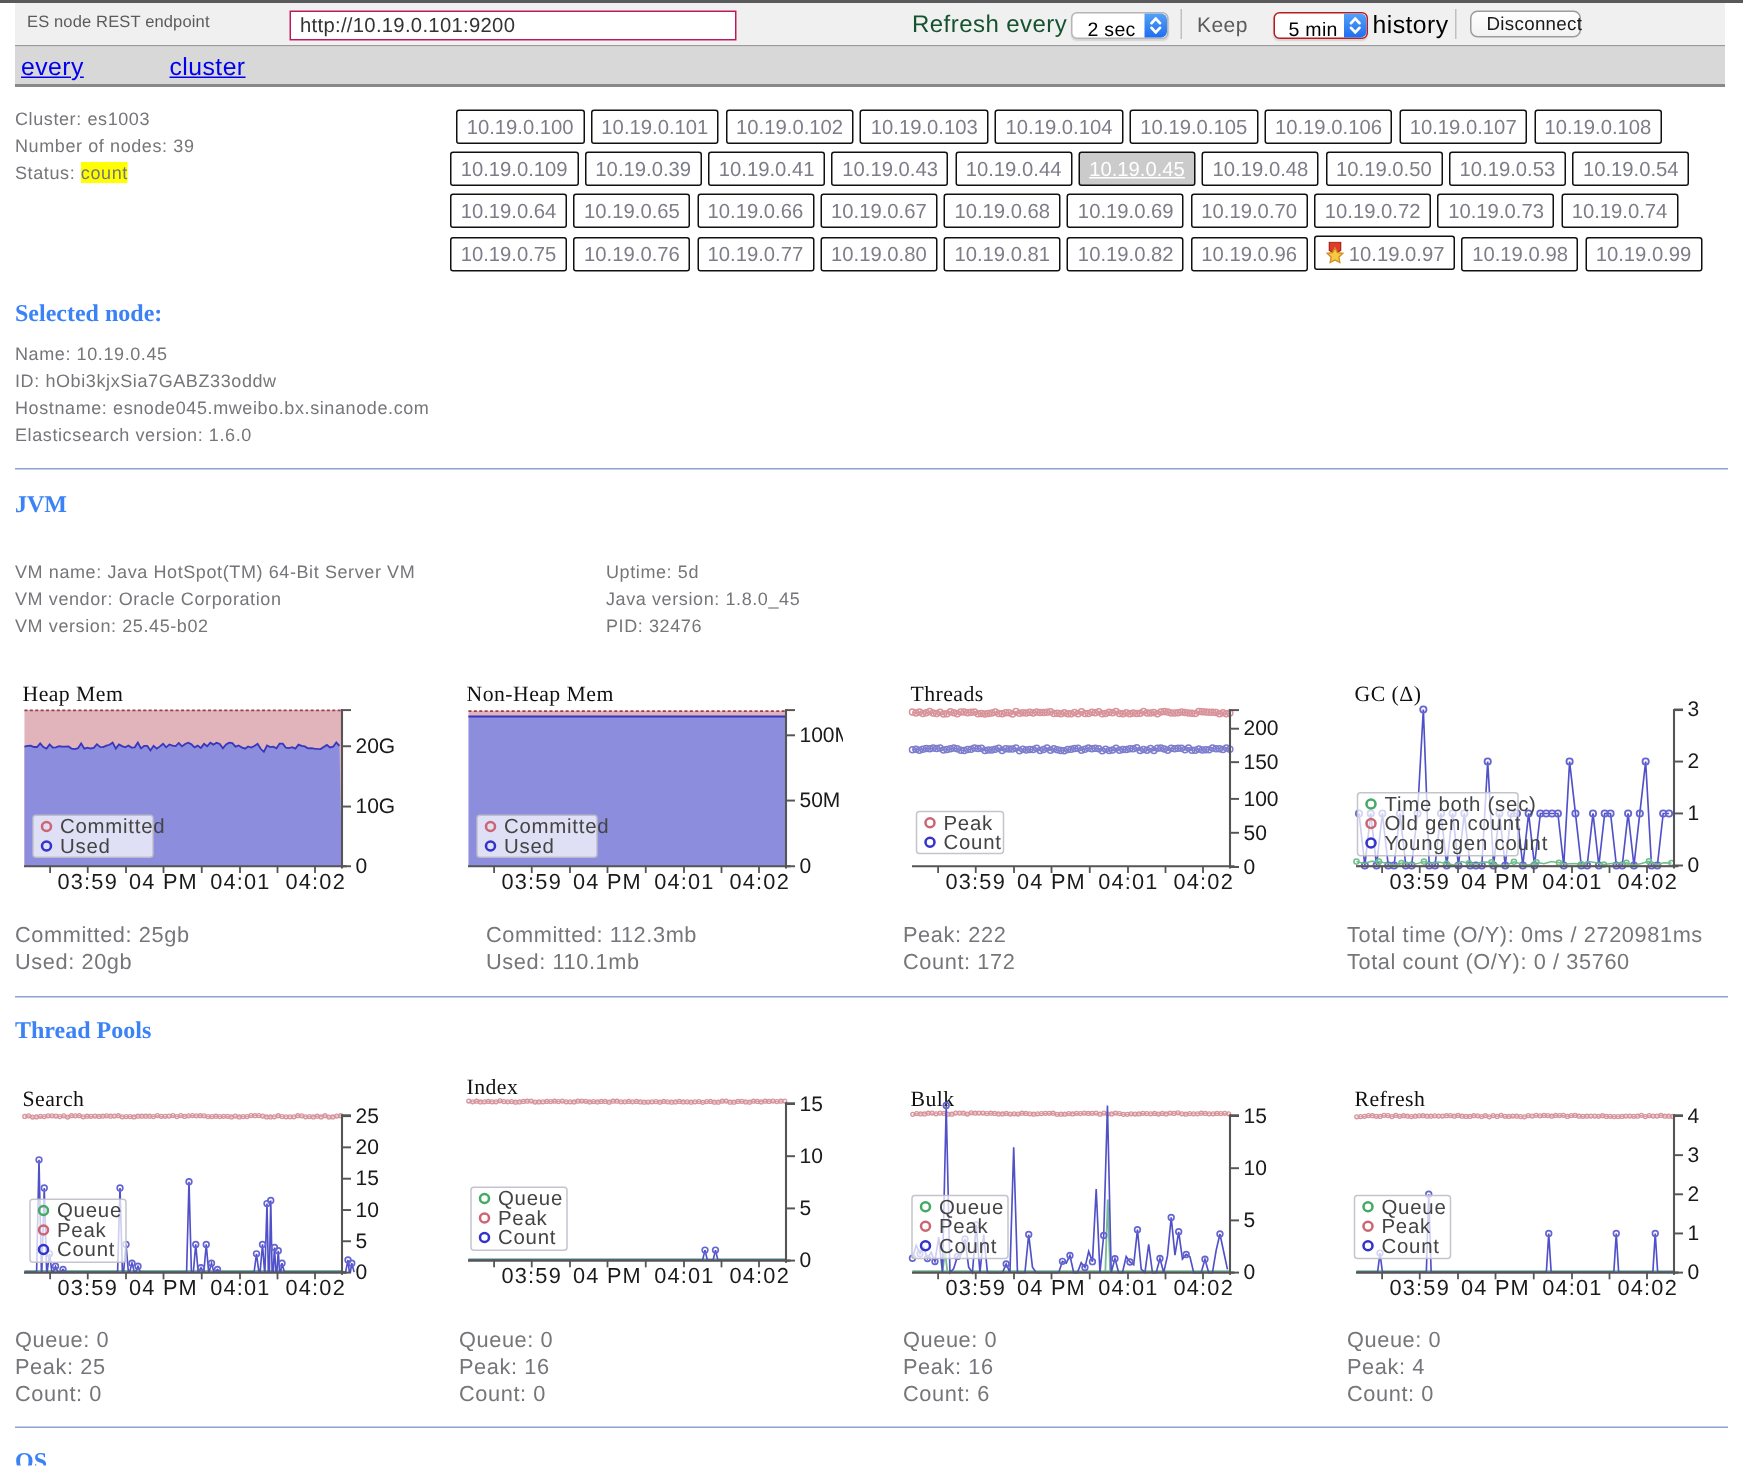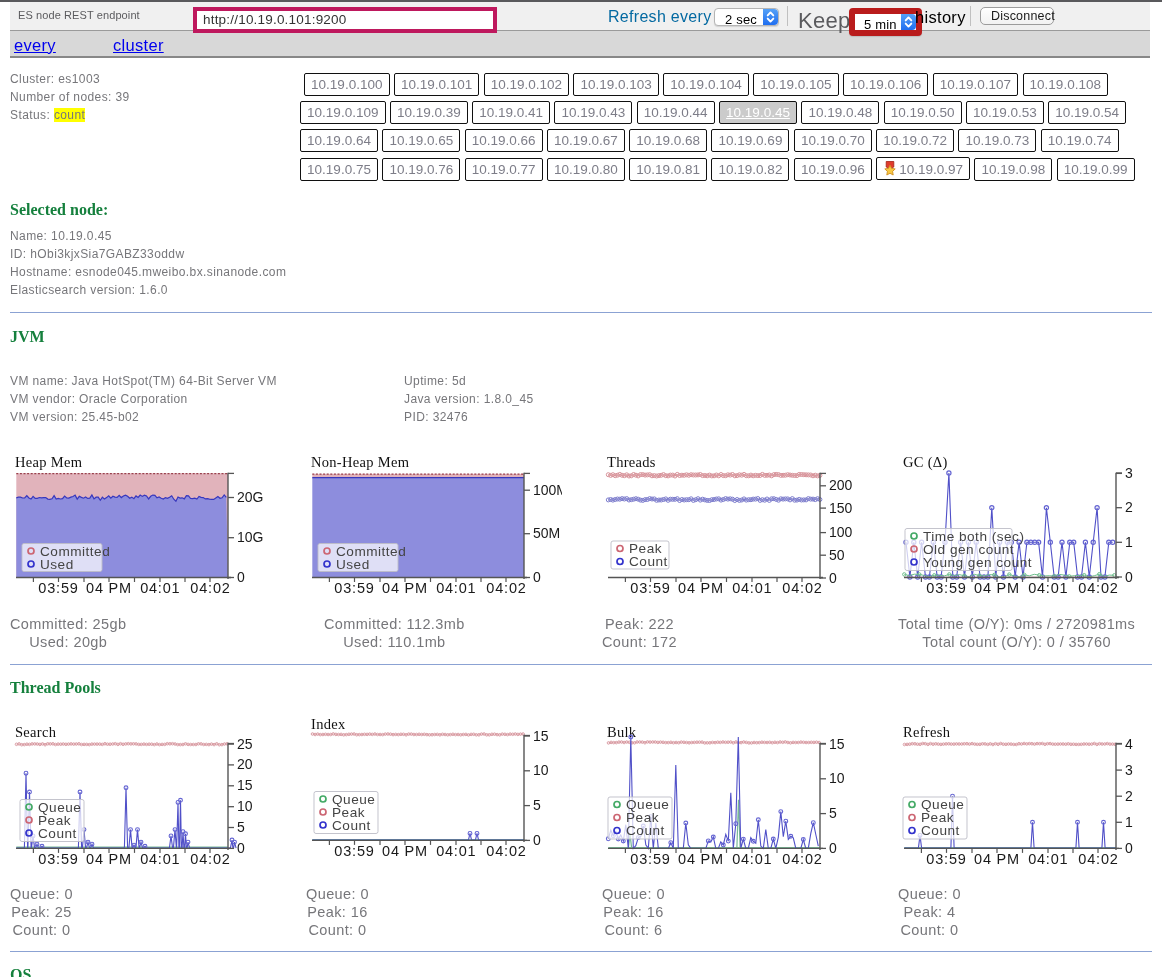--- a/index.html
+++ b/index.html
@@ -1,44 +1,44 @@
 <!DOCTYPE html>
 <html><head><meta charset="utf-8"><style>
 * { margin:0; padding:0; box-sizing:content-box; }
 html,body { background:#fff; width:1162px; height:977px; overflow:hidden; }
 body { font-family:"Liberation Sans", sans-serif; position:relative; }
 .abs { position:absolute; }
 .gray { color:#76767a; font-size:12px; letter-spacing:0.4px; line-height:18px; }
-.head { font-family:"Liberation Serif", serif; font-weight:bold; font-size:16px; color:#15803d; }
+.head { font-family:"Liberation Serif", serif; font-weight:bold; font-size:16px; color:#3b82f6; }
 .hr { position:absolute; height:1px; background:#8ba2d3; left:10px; width:1142px; }
 .nb { display:inline-block; height:15px; border:1px solid #101010; border-radius:2px; margin-right:4.3px;
       padding:3px 6.1px 3px 6.1px; font-size:13.5px; color:#7d7d88; background:#fff; }
 .sel-nb { background:#cbcbcb; color:#fff;text-decoration:underline; }
-.statcol { position:absolute; color:#76767a; font-size:14.5px; letter-spacing:0.4px; line-height:18px;text-align:center; }
+.statcol { position:absolute; color:#76767a; font-size:14.5px; letter-spacing:0.4px; line-height:18px; }
 .seltxt { position:absolute; font-size:13px; color:#000; letter-spacing:0.2px; }
 </style></head>
 <body>
 <div class="abs" style="left:0;top:0;width:1162px;height:2px;background:#59595c"></div>
 <div class="abs" style="left:10px;top:2px;width:1140px;height:28px;background:#f0f0f0;border-bottom:1px solid #9a9a9a"></div>
 <div class="abs" style="left:10px;top:31px;width:1140px;height:25px;background:#d8d8d8;border-bottom:2px solid #888"></div>
 
 <div class="abs" style="left:18px;top:9px;font-size:11px;color:#5b5b5e;letter-spacing:0.1px">ES node REST endpoint</div>
-<div class="abs" style="left:193px;top:7px;width:290px;height:17px;background:#fff;border:4px solid #be185d;font-size:13.5px;color:#333;padding:1px 0 0 6px;letter-spacing:0.2px">http://10.19.0.101:9200</div>
-<div class="abs" style="left:608px;top:8px;font-size:16px;color:#0369a1;letter-spacing:0.3px">Refresh every</div>
+<div class="abs" style="left:193px;top:7px;width:290px;height:17px;background:#fff;border:1px solid #be185d;font-size:13.5px;color:#333;padding:1px 0 0 6px;letter-spacing:0.2px">http://10.19.0.101:9200</div>
+<div class="abs" style="left:608px;top:8px;font-size:16px;color:#14532d;letter-spacing:0.3px">Refresh every</div>
 
 <div class="abs" style="left:714px;top:8px;width:63px;height:16px;background:#fff;border:1px solid #b5b5b5;border-radius:4px;box-shadow:0 1px 1px rgba(0,0,0,0.12)">
   <div class="abs" style="right:0;top:0;width:15px;height:16px;background:linear-gradient(#55a1f7,#1f6ef0);border-radius:0 4px 4px 0"><svg width="15" height="16" viewBox="0 0 15 16">
         <path d="M4.7,6.4 L7.5,3.4 L10.3,6.4" fill="none" stroke="#fff" stroke-width="1.9" stroke-linecap="round" stroke-linejoin="round"></path>
         <path d="M4.7,9.6 L7.5,12.6 L10.3,9.6" fill="none" stroke="#fff" stroke-width="1.9" stroke-linecap="round" stroke-linejoin="round"></path>
       </svg></div>
   <div class="seltxt" style="left:10px;top:2.5px">2 sec</div>
 </div>
 <div class="abs" style="left:787px;top:6px;width:1px;height:20px;background:#c0c0c0"></div>
-<div class="abs" style="left:798px;top:8px;font-size:22px;color:#5b5b5e;letter-spacing:0.3px">Keep</div>
-<div class="abs" style="left:849px;top:8px;width:61px;height:16px;background:#fff;border:6px solid #b91c1c;border-radius:4px;box-shadow:0 1px 1px rgba(0,0,0,0.12)">
+<div class="abs" style="left:798px;top:8px;font-size:14px;color:#5b5b5e;letter-spacing:0.3px">Keep</div>
+<div class="abs" style="left:849px;top:8px;width:61px;height:16px;background:#fff;border:1px solid #b91c1c;border-radius:4px;box-shadow:0 1px 1px rgba(0,0,0,0.12)">
   <div class="abs" style="right:0;top:0;width:15px;height:16px;background:linear-gradient(#55a1f7,#1f6ef0);border-radius:0 4px 4px 0"><svg width="15" height="16" viewBox="0 0 15 16">
         <path d="M4.7,6.4 L7.5,3.4 L10.3,6.4" fill="none" stroke="#fff" stroke-width="1.9" stroke-linecap="round" stroke-linejoin="round"></path>
         <path d="M4.7,9.6 L7.5,12.6 L10.3,9.6" fill="none" stroke="#fff" stroke-width="1.9" stroke-linecap="round" stroke-linejoin="round"></path>
       </svg></div>
   <div class="seltxt" style="left:9px;top:2.5px">5 min</div>
 </div>
 <div class="abs" style="left:915px;top:8px;font-size:16.5px;color:#000000;letter-spacing:0.3px">history</div>
 <div class="abs" style="left:970px;top:6px;width:1px;height:20px;background:#c0c0c0"></div>
 <div class="abs" style="left:980px;top:7px;width:52px;height:14px;background:linear-gradient(#fff,#f2f2f2);border:1px solid #9c9c9c;border-radius:5px;font-size:12.5px;color:#1a1a1a;text-align:center;padding:1px 10px 1px 10px;letter-spacing:0.2px">Disconnect</div>
 

